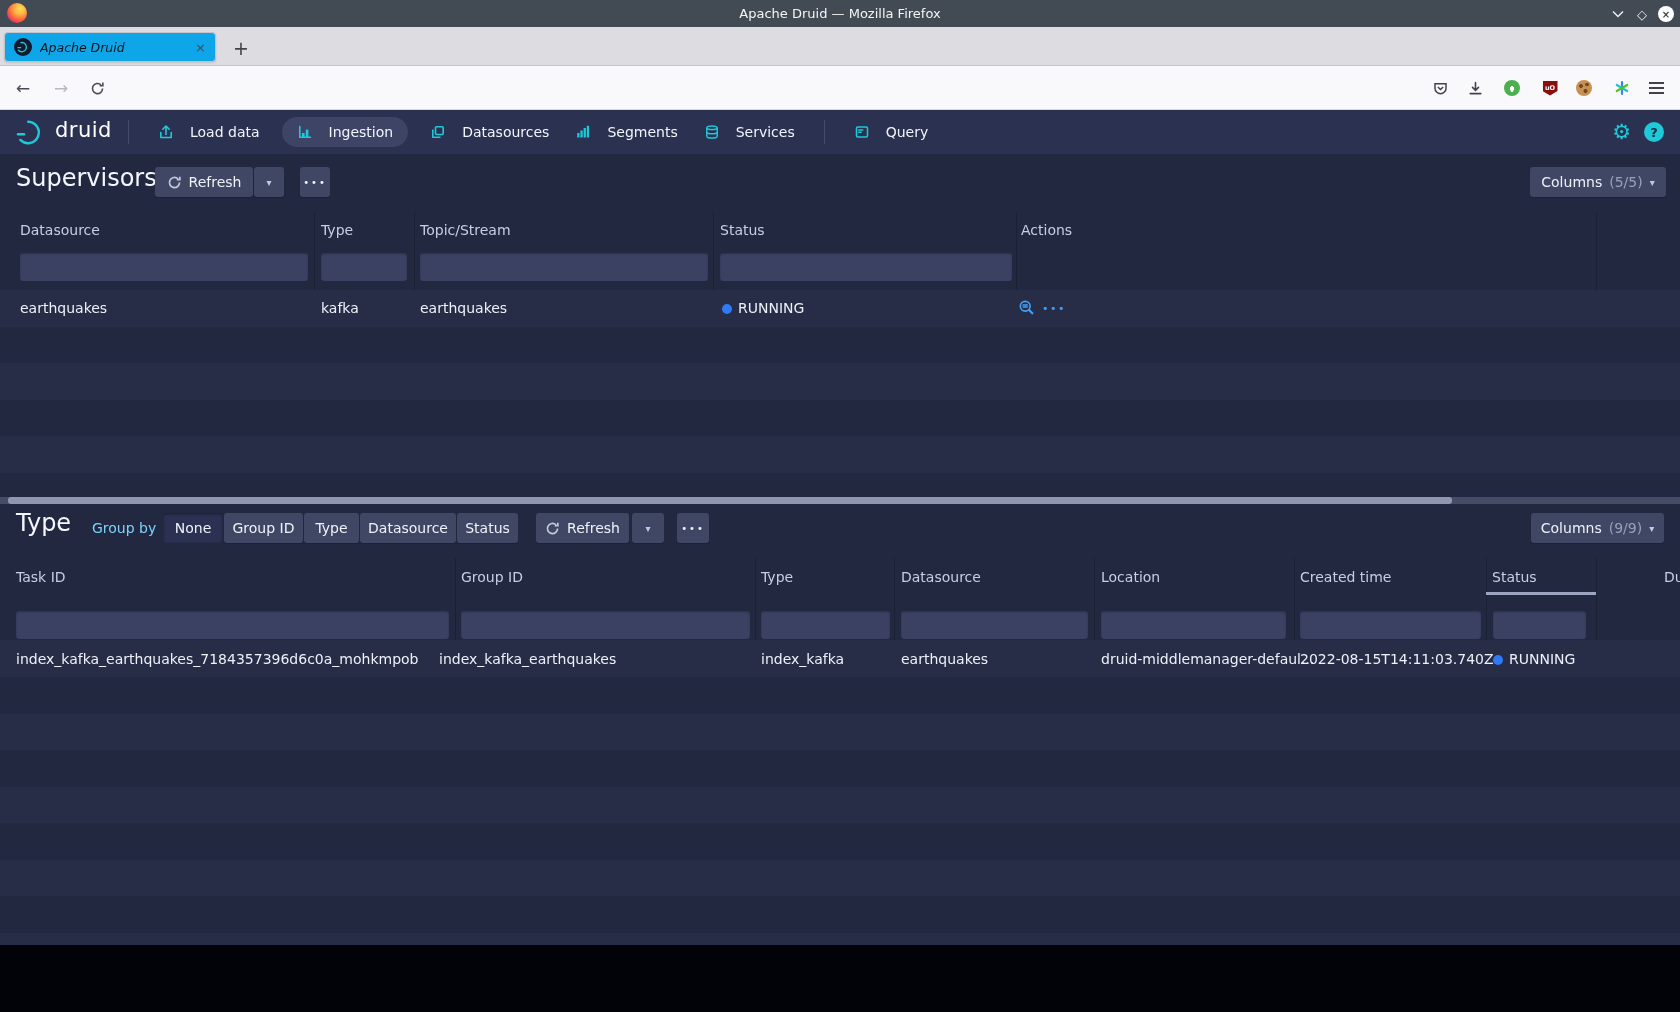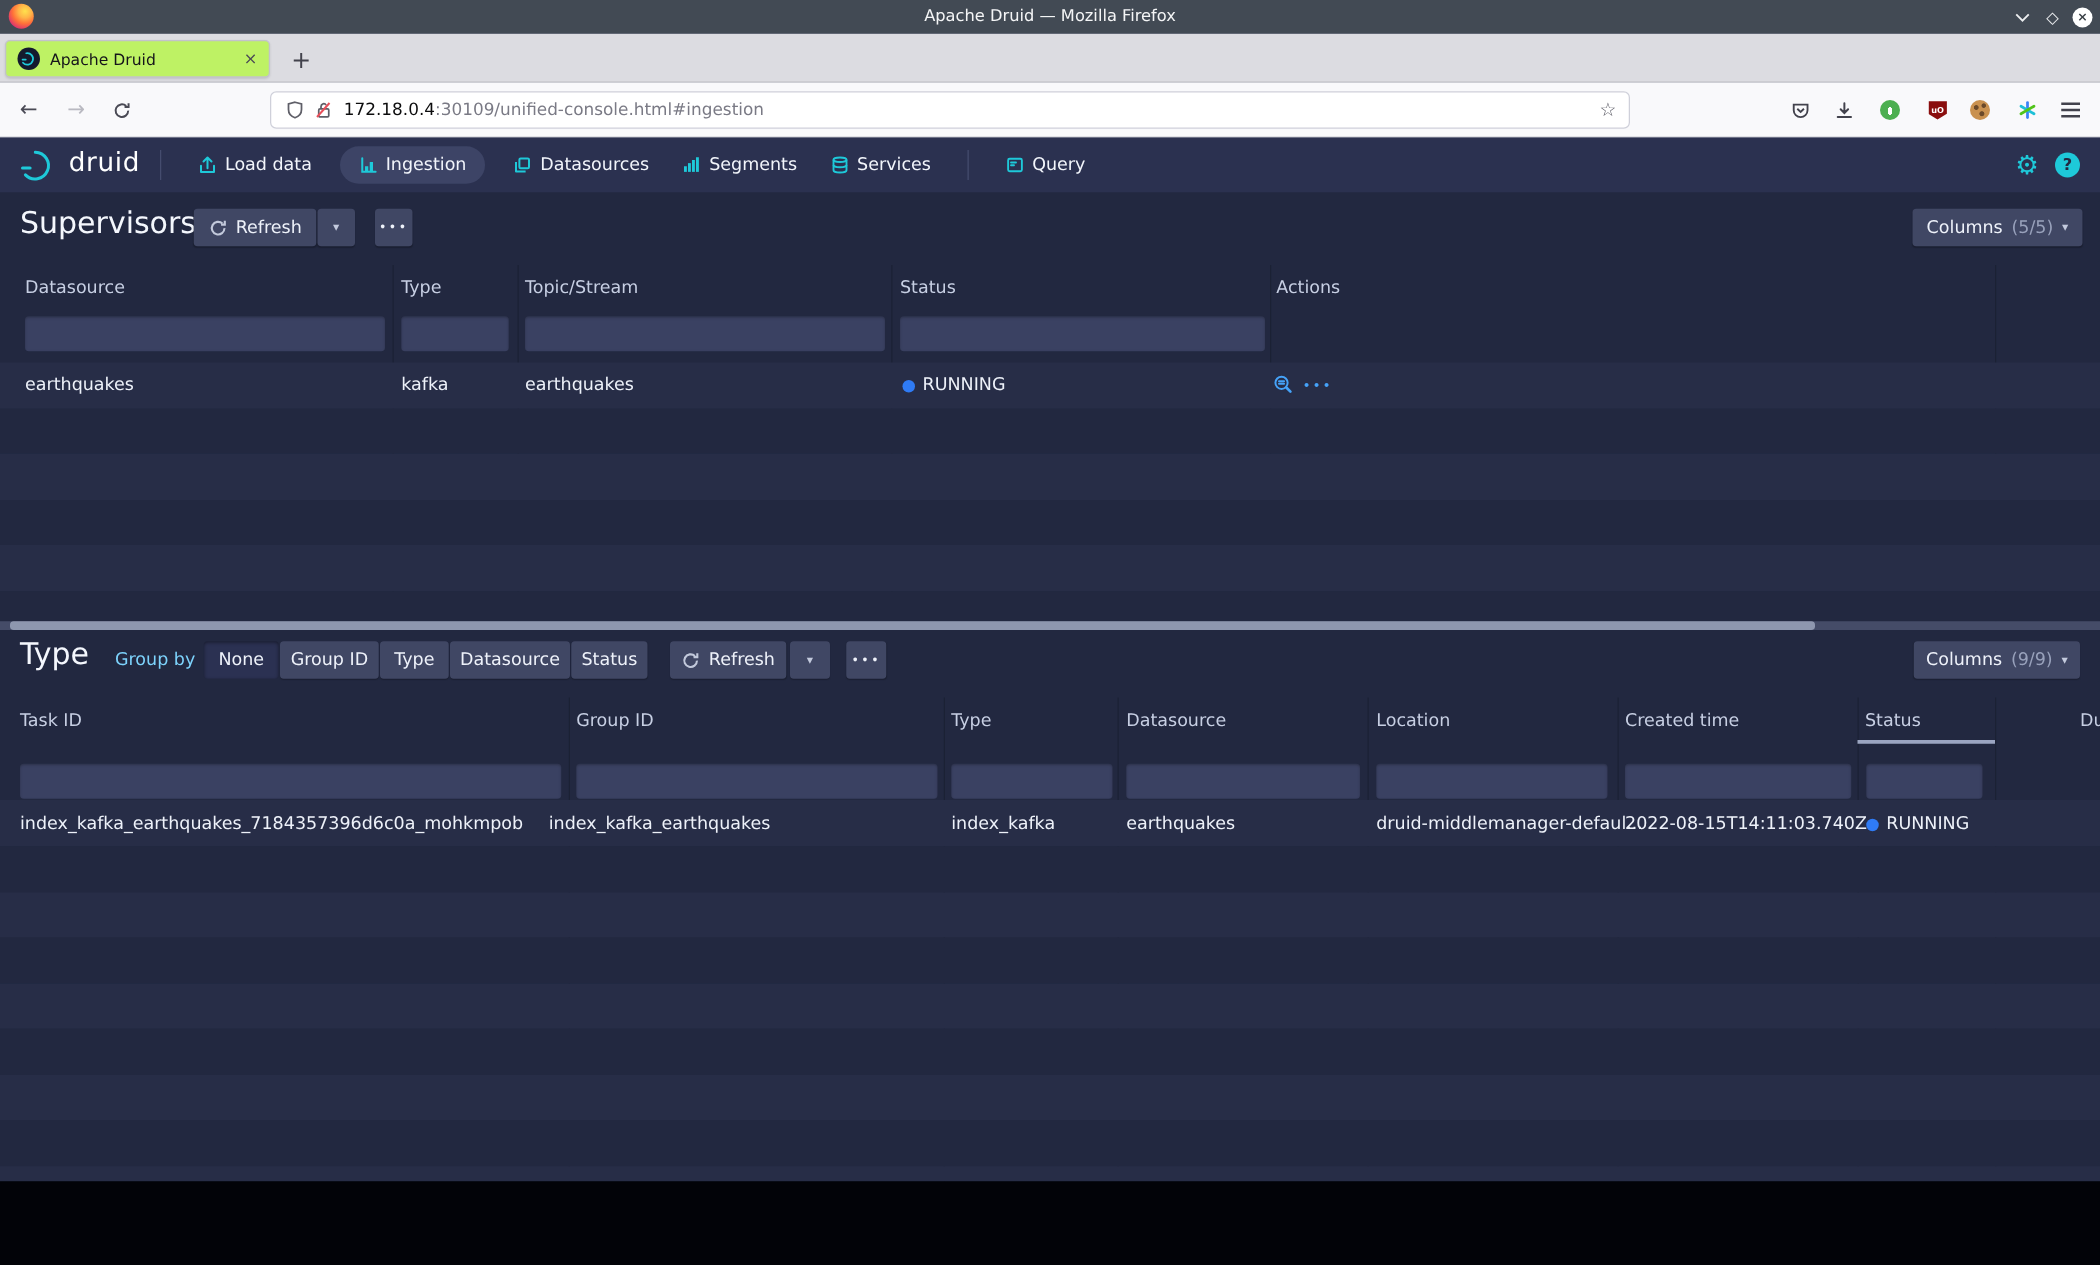--- a/index.html
+++ b/index.html
@@ -10,22 +10,22 @@
   
   .titlebar{position:absolute;left:0;top:0;width:1680px;height:27px;background:#424a54;}
   .fxlogo{position:absolute;left:7px;top:3px;width:20px;height:20px;border-radius:50%;
     background:radial-gradient(circle at 65% 30%, #ffe14d 0%, #ffb347 28%, #ff7139 52%, #e23a68 75%, #951bc4 100%);}
   .wintitle{position:absolute;left:0;top:0;width:100%;height:27px;line-height:27px;text-align:center;
     color:#f4f5f6;font-size:13px;}
   .winctl{position:absolute;top:6px;width:16px;height:16px;display:flex;align-items:center;justify-content:center;color:#eceef0;font-size:13px;}
   .closec{background:#fff;border-radius:50%;color:#3a4046;font-size:10px;font-weight:bold;}
 
   .tabstrip{position:absolute;left:0;top:27px;width:1680px;height:39px;background:#dcdce1;border-bottom:1px solid #c6c6cc;box-sizing:border-box;}
-  .tab{position:absolute;left:4px;top:5px;width:212px;height:30px;background:#bef264;border:1px solid #c3c3ca;
-    border-radius:4px;box-shadow:0 1px 2px rgba(0,0,0,.12);display:flex;align-items:center;box-sizing:border-box;}
+  .tab{position:absolute;left:4px;top:5px;width:212px;height:30px;background:#0ea5e9;border:1px solid #c3c3ca;
+    border-radius:4px;box-shadow:0 1px 2px rgba(0,0,0,.12);display:flex;align-items:center;box-sizing:border-box;font-style:italic;}
   .favicon{width:18px;height:18px;border-radius:50%;background:#141a2e;margin-left:9px;display:flex;align-items:center;justify-content:center;}
   .tabtitle{margin-left:8px;font-size:12.5px;color:#15141a;flex:1;white-space:nowrap;overflow:hidden;}
   .tabclose{margin-right:9px;color:#4a4a55;font-size:13px;cursor:default;}
   .newtab{position:absolute;left:228px;top:8px;width:26px;height:26px;border-radius:4px;display:flex;align-items:center;justify-content:center;
     font-size:19px;color:#42424c;}
 
   .toolbar{position:absolute;left:0;top:66px;width:1680px;height:44px;background:#f9f9fb;border-bottom:1px solid #d8d8de;box-sizing:border-box;}
   .navbtn{position:absolute;top:9px;width:26px;height:26px;display:flex;align-items:center;justify-content:center;font-size:17px;color:#4a4a55;border-radius:4px;}
   .urlbar{position:absolute;left:216px;top:7px;width:1088px;height:30px;background:#fff;border:1px solid #cfd0da;border-radius:5px;
     display:flex;align-items:center;box-sizing:border-box;}
@@ -41,21 +41,21 @@
   .cookie{width:16px;height:16px;border-radius:50%;
     background:radial-gradient(circle at 5px 6px,#6b4a2a 1.6px,transparent 2.2px),
                radial-gradient(circle at 11px 4.5px,#6b4a2a 1.5px,transparent 2.1px),
                radial-gradient(circle at 9.5px 11px,#6b4a2a 1.7px,transparent 2.3px),#c9914f;}
 
   
   .druidnav{position:absolute;left:0;top:110px;width:1680px;height:44px;background:#2b3150;display:flex;align-items:center;}
   .dlogo{display:flex;align-items:flex-start;margin-left:14px;}
   .dlogotext{color:#fff;font-size:21px;letter-spacing:.5px;margin-left:5px;}
   .navsep{width:1px;height:24px;background:#454c6e;margin:0 16px;}
-  .navitem{display:flex;align-items:center;gap:6px;color:#f2f5fb;font-size:14px;margin:0 13px;white-space:nowrap;}
+  .navitem{display:flex;align-items:center;gap:16px;color:#f2f5fb;font-size:14px;margin:0 13px;white-space:nowrap;}
   .navitem.pill{background:#3d4466;border-radius:17px;padding:7px 15px;margin:0 9px;}
   .navright{margin-left:auto;display:flex;align-items:center;gap:13px;margin-right:16px;}
   .gear{color:#1ec9d9;font-size:21px;line-height:20px;}
   .helpc{width:20px;height:20px;border-radius:50%;background:#1ec9d9;color:#232840;font-size:13px;font-weight:bold;
     display:flex;align-items:center;justify-content:center;}
 
   
   .content{position:absolute;left:0;top:154px;width:1680px;height:791px;background:#222840;}
   .blackstrip{position:absolute;left:0;top:945px;width:1680px;height:67px;background:#020308;}
 
@@ -117,37 +117,20 @@
 
   <div class="toolbar">
     <span class="navbtn" style="left:10px;">←</span>
     <span class="navbtn" style="left:48px;color:#b9b9c1;">→</span>
     <span class="navbtn" style="left:84px;">
       <svg width="15" height="15" viewBox="0 0 16 16">
           <path d="M13.4 8 a5.4 5.4 0 1 1 -1.7-3.9" fill="none" stroke="#4a4a55" stroke-width="1.7"></path>
           <path d="M13.7 1.6 v3.4 h-3.4" fill="none" stroke="#4a4a55" stroke-width="1.7"></path>
         </svg>
     </span>
-    <div class="urlbar">
-      <span style="margin-left:11px;display:flex;">
-        <svg width="16" height="16" viewBox="0 0 16 16">
-            <path d="M8 1.8 L13.2 3.2 V7.6 C13.2 10.8 11 13.2 8 14.2 C5 13.2 2.8 10.8 2.8 7.6 V3.2 Z" fill="none" stroke="#5f5f68" stroke-width="1.4"></path>
-          </svg>
-      </span>
-      <span style="margin-left:7px;display:flex;">
-        <svg width="16" height="16" viewBox="0 0 16 16">
-            <rect x="4" y="7" width="8" height="6.5" rx="1" fill="none" stroke="#5f5f68" stroke-width="1.4"></rect>
-            <path d="M5.8 7 V5.2 A2.2 2.2 0 0 1 9.9 4.1" fill="none" stroke="#5f5f68" stroke-width="1.4"></path>
-            <path d="M2.6 13.6 L12.6 2.4" stroke="#e8505b" stroke-width="1.6"></path>
-          </svg>
-      </span>
-      <span class="urlhost">172.18.0.4</span>
-        <span class="urlpath">:30109/unified-console.html#ingestion</span>
-      <span class="urlstar">☆</span>
-    </div>
     <span class="exticon" style="left:1430px;">
       <svg width="17" height="17" viewBox="0 0 16 16">
           <path d="M2.8 3.5 h10.4 v4.2 a5.2 5.2 0 0 1 -10.4 0 Z" fill="none" stroke="#42424c" stroke-width="1.4"></path>
           <path d="M5.5 6.6 L8 9 L10.5 6.6" fill="none" stroke="#42424c" stroke-width="1.4"></path>
         </svg>
     </span>
     <span class="exticon" style="left:1465px;">
       <svg width="17" height="17" viewBox="0 0 16 16">
           <path d="M8 2.5 v7 M5.2 7 L8 9.8 L10.8 7 M3 12.8 h10" fill="none" stroke="#42424c" stroke-width="1.5" stroke-linecap="round"></path>
         </svg>

